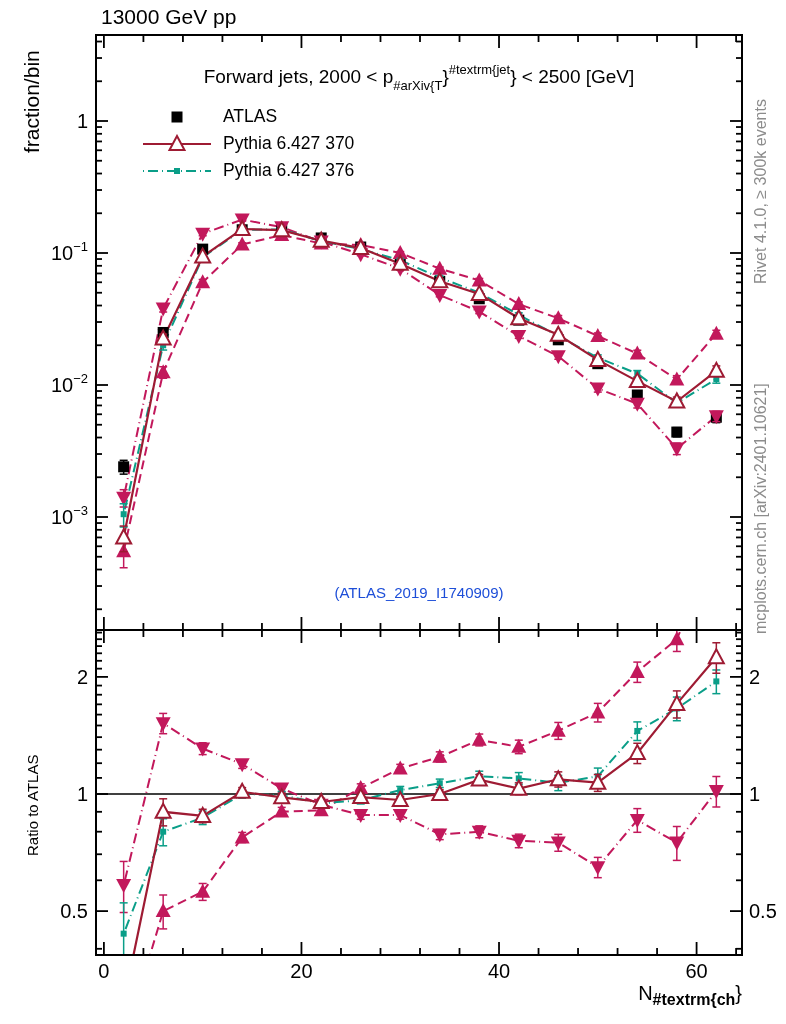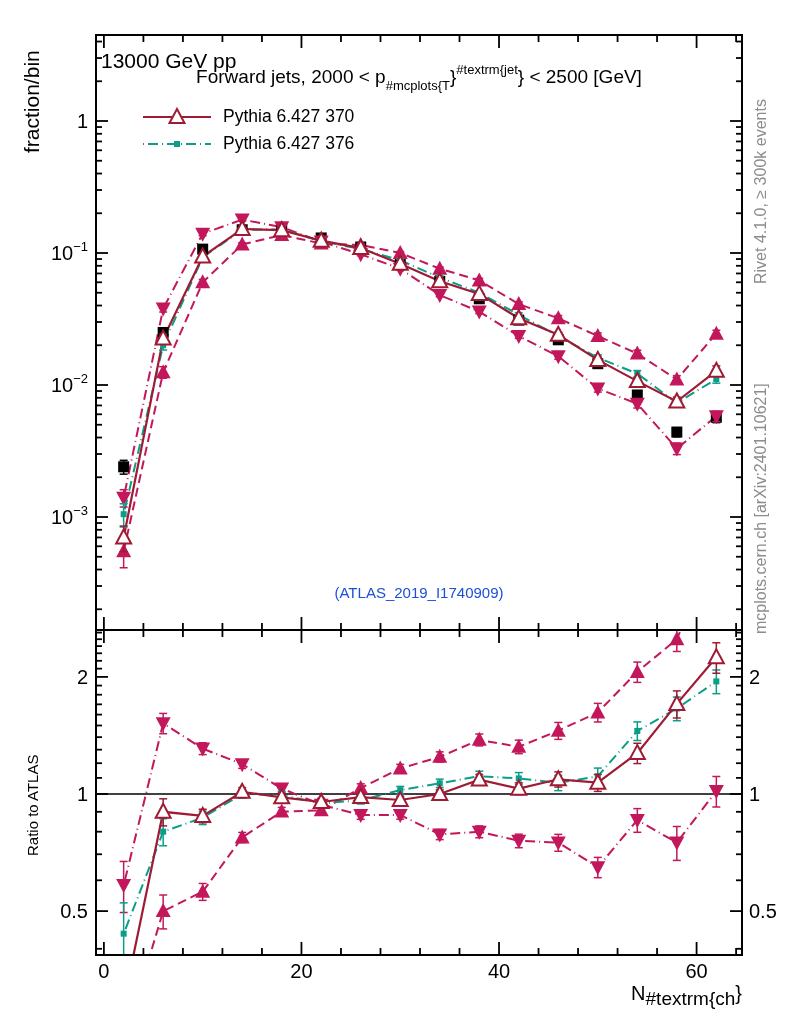--- a/index.html
+++ b/index.html
@@ -1,31 +1,31 @@
 <!DOCTYPE html>
 <html><head>
 <meta charset="utf-8">
 <style>
   html,body{margin:0;padding:0;background:#fff;}
   #fig{position:relative;width:786px;height:1024px;background:#fff;
        font-family:"Liberation Sans",sans-serif;color:#000;overflow:hidden;}
   #plot{position:absolute;left:0;top:0;}
   .abs{position:absolute;white-space:nowrap;}
   .vtext{position:absolute;transform-origin:0 0;transform:rotate(-90deg);white-space:nowrap;}
-  .hdr{font-size:21px;margin-top:44px;}
+  .hdr{font-size:21px;}
   .title-line{left:96px;width:646px;top:62px;text-align:center;font-size:19px;}
   .title-line .sub{font-size:13px;vertical-align:-7px;}
   .title-line .sup{font-size:13px;vertical-align:9px;margin-top:8px;}
   .watermark{left:96px;width:646px;top:584px;text-align:center;font-size:15px;color:#1d4ed8;}
   .gray-note{color:#8c8c8c;font-size:16px;}
   .legend{left:142px;top:103px;}
   .lg-row{display:flex;align-items:center;height:27px;}
   .lg-label{margin-left:11px;font-size:17.5px;}
   .xlab{left:500px;width:242px;top:982px;text-align:right;font-size:20px;}
-  .xlab .sub{font-size:19px;vertical-align:-5px;}
+  .xlab .sub{font-size:16px;vertical-align:-5px;font-weight:bold;}
   svg text{fill:#000;font-family:"Liberation Sans",sans-serif;}
 </style>
 </head>
 <body>
 
 <div id="fig">
 
   <svg id="plot" width="786" height="1024" viewBox="0 0 786 1024">
       <defs>
         <clipPath id="clipMain">
@@ -856,26 +856,32 @@
 
   <div class="abs hdr" style="left:101px;top:5px;">13000 GeV pp</div>
 
   <div class="vtext" style="left:20px;top:153px;font-size:21px;">fraction/bin</div>
   <div class="vtext" style="left:24px;top:856px;font-size:15px;">Ratio to ATLAS</div>
 
   <div class="vtext gray-note" style="left:752px;top:284px;">Rivet 4.1.0, ≥ 300k events</div>
   <div class="vtext gray-note" style="left:752px;top:634px;">mcplots.cern.ch [arXiv:2401.10621]</div>
 
   <div class="abs title-line">
-    <span>Forward jets, 2000 &lt; p</span><span class="sub">#mcplots{T</span><span>}</span><span class="sup">#textrm{jet</span><span>}</span><span> &lt; 2500 [GeV]</span>
+    <span>Forward jets, 2000 &lt; p</span><span class="sub">#arXiv{T</span><span>}</span><span class="sup">#textrm{jet</span><span>}</span><span> &lt; 2500 [GeV]</span>
   </div>
 
   <div class="abs watermark">(ATLAS_2019_I1740909)</div>
 
   <div class="abs legend">
+    <div class="lg-row">
+      <svg class="lgm" width="70" height="20">
+          <rect x="29.5" y="4.5" width="11" height="11" fill="#000000"></rect>
+        </svg>
+      <span class="lg-label">ATLAS</span>
+    </div>
     <div class="lg-row">
       <svg class="lgm" width="70" height="20">
           <line x1="1" y1="10" x2="69" y2="10" stroke="#9e1b33" stroke-width="2.2"></line>
           <path d="M 35 2 L 27.5 16 L 42.5 16 Z" fill="#fff" stroke="#9e1b33" stroke-width="2"></path>
         </svg>
       <span class="lg-label">Pythia 6.427 370</span>
     </div>
     <div class="lg-row">
       <svg class="lgm" width="70" height="20">
           <line x1="1" y1="10" x2="69" y2="10" stroke="#0a9e88" stroke-width="2" stroke-dasharray="1 4 10 4"></line>

